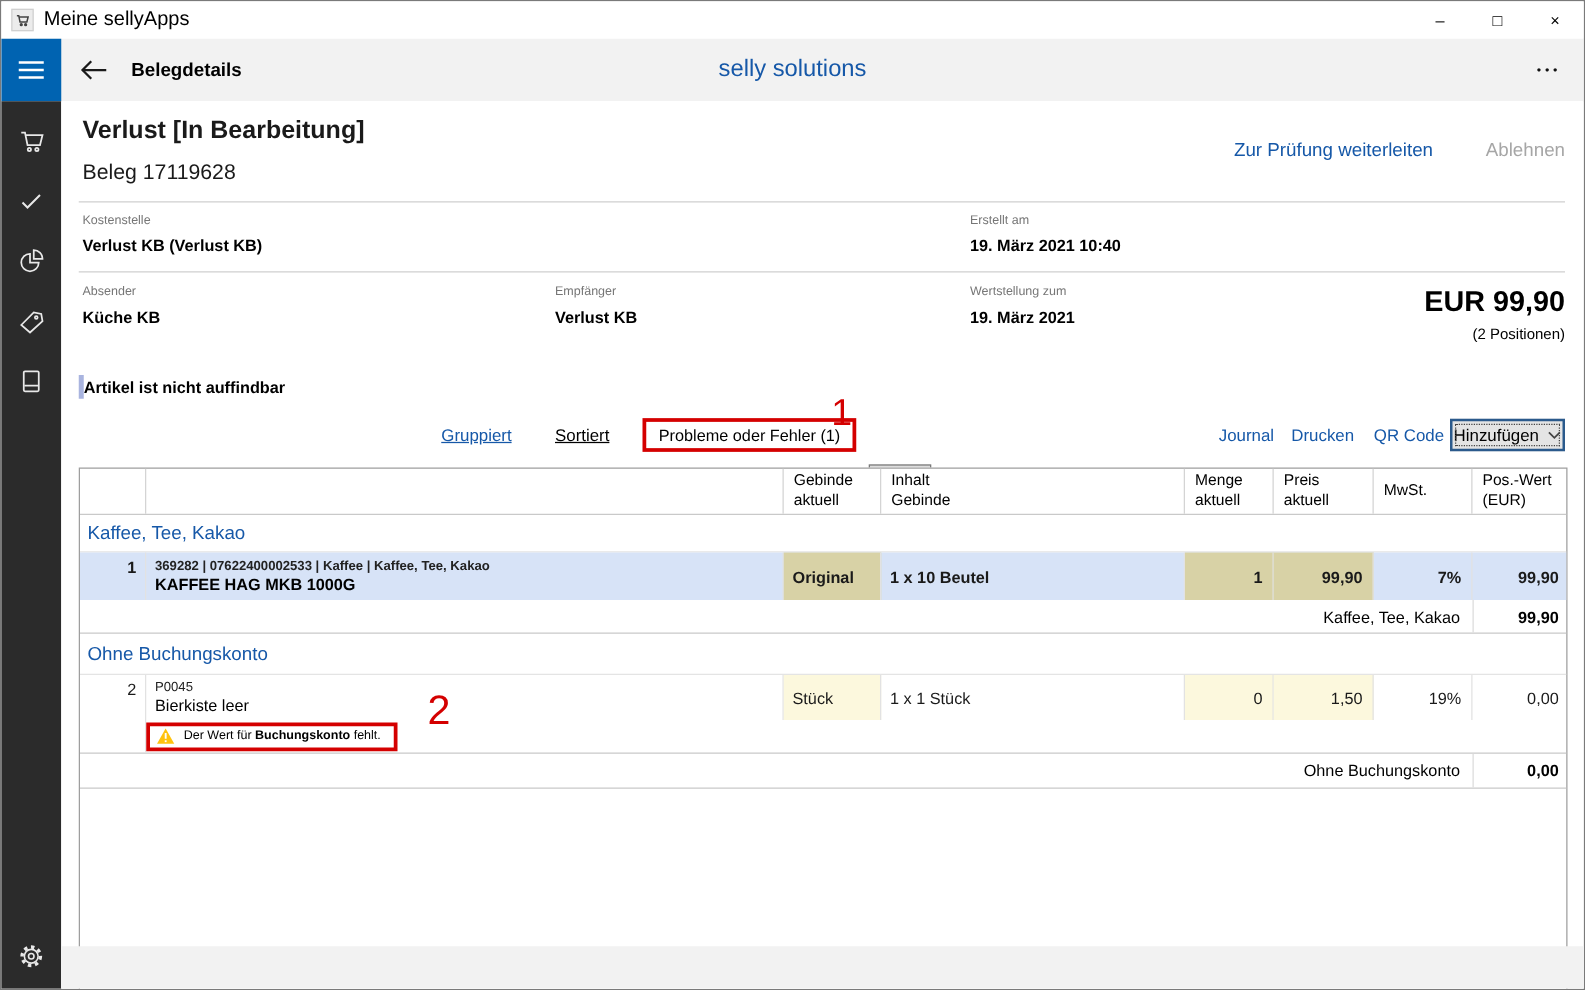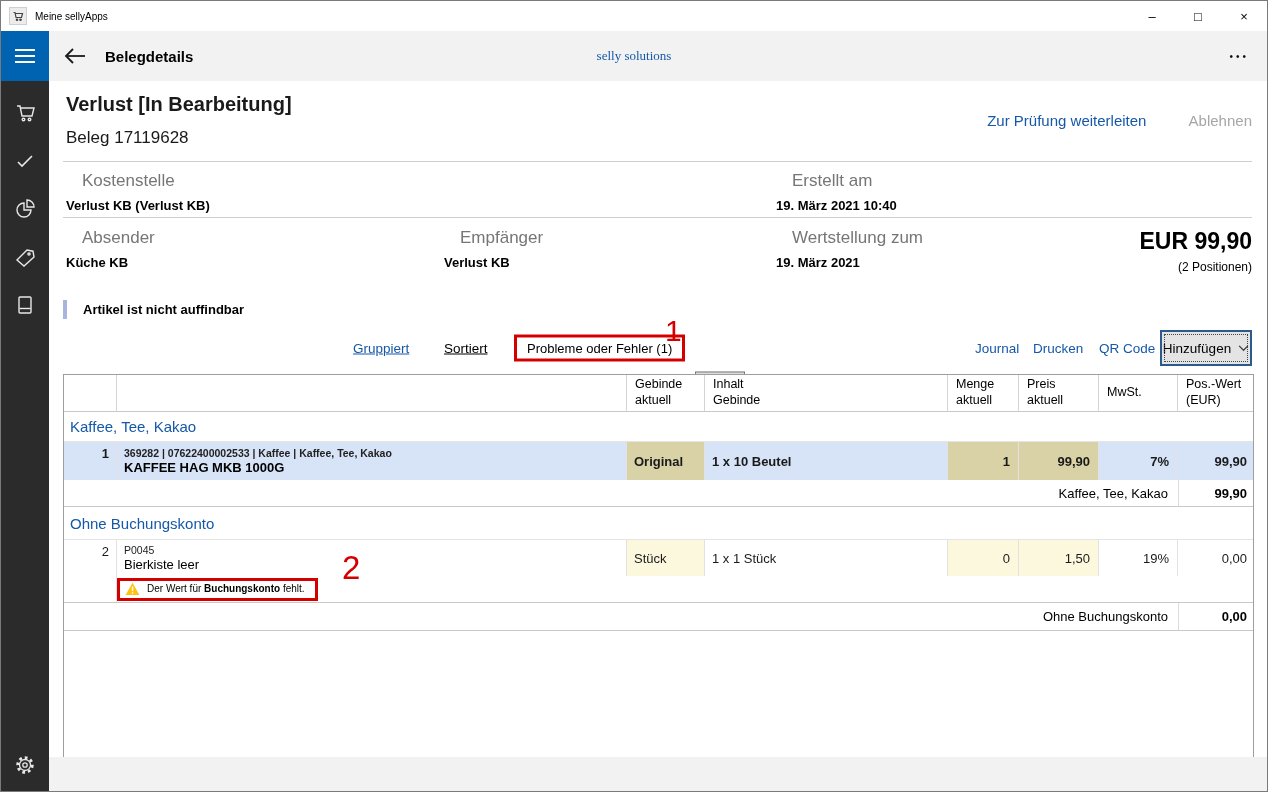--- a/index.html
+++ b/index.html
@@ -6,81 +6,81 @@
   html,body { background:#cfcfcf; }
   .window {
     position:relative; width:1268px; height:792px; background:#fff;
     font-family:"Liberation Sans", sans-serif; color:#1a1a1a; overflow:hidden;
     border:1px solid #7a7a7a;
   }
   
   .titlebar { height:30px; background:#fff; display:flex; align-items:center; }
   .app-icon { width:18px; height:18px; margin-left:8px; background:#ececec; border:1px solid #d0d0d0;
               display:flex; align-items:center; justify-content:center; }
-  .titlebar-title { font-size:10px; margin-left:8px; color:#000; }
+  .titlebar-title { font-size:16px; margin-left:8px; color:#000; }
   .win-controls { margin-left:auto; display:flex; height:30px; }
   .win-btn { width:46px; height:30px; display:flex; align-items:center; justify-content:center;
              font-size:13px; color:#000; cursor:default; }
   
   .appbar { position:absolute; top:30px; left:0; right:0; height:50px; background:#f2f2f2;
             display:flex; align-items:center; }
   .hamburger { width:48px; height:50px; background:var(--hamburger,#0063b1);
                display:flex; flex-direction:column; align-items:center; justify-content:center; gap:4px; }
   .hamburger span { width:20px; height:2px; background:#fff; }
   .back-btn { margin-left:14px; display:flex; align-items:center; }
   .appbar-title { margin-left:18px; font-size:15px; font-weight:700; color:#000; }
-  .appbar-center { position:absolute; left:50%; transform:translateX(-50%); font-size:13px;
-                   color:var(--accent,#1658a8);font-family:Liberation Serif, serif; }
+  .appbar-center { position:absolute; left:50%; transform:translateX(-50%); font-size:19px;
+                   color:var(--accent,#1658a8); }
   .more-btn { margin-left:auto; margin-right:18px; font-size:10px; letter-spacing:3px; color:#111; }
   
   .sidebar { position:absolute; left:0; top:80px; bottom:0; width:48px;
              background:var(--sidebar-bg,#2b2b2b); display:flex; flex-direction:column;
              align-items:center; padding-top:8px; }
   .side-icon { width:48px; height:48px; display:flex; align-items:center; justify-content:center; }
   .side-gear { position:absolute; bottom:6px; left:0; width:48px; height:40px;
                display:flex; align-items:center; justify-content:center; }
   
   .main { position:absolute; left:48px; top:80px; right:0; bottom:0; background:#fff; }
   .doc-title { position:absolute; left:17px; top:12px; font-size:20px; font-weight:700; }
   .doc-sub   { position:absolute; left:17px; top:47px; font-size:17px; }
   .doc-actions { position:absolute; top:31px; right:15px; font-size:15px; }
   .link { color:var(--accent,#1658a8); text-decoration:none; }
   .link-disabled { color:#a6a6a6; margin-left:38px; }
   .hr { position:absolute; left:14px; right:15px; border-top:1px solid #cfcfcf; }
   .hr1 { top:80px; } .hr2 { top:136px; }
   .field { position:absolute; }
-  .field .lbl { font-size:17px; color:#767676;margin-left:16px; }
+  .field .lbl { font-size:10px; color:#767676; }
   .field .val { font-size:13px; font-weight:600; margin-top:7px; color:#000; }
   .frow1 { top:90px; } .frow2 { top:147px; }
   .fc1 { left:17px; } .fc2 { left:395px; } .fc3 { left:727px; }
   .total { position:absolute; right:15px; top:147px; text-align:right;margin-left:42px; }
   .total .amt { font-size:23px; font-weight:700; color:#000; }
   .total .pos { font-size:12px; margin-top:5px; color:#000; }
   .notice { position:absolute; left:14px; top:219px; display:flex; align-items:center; }
   .notice .bar { width:4px; height:19px; background:var(--notice-bar,#a9b4df); }
-  .notice .txt { margin-left:16px; font-size:13px; font-weight:600; color:#000; }
+  .notice .txt { margin-left:0; font-size:13px; font-weight:600; color:#000; }
   
   .toolbar { position:absolute; left:14px; right:15px; top:250px; height:34px; }
   .toolbar > * { position:absolute; top:50%; transform:translateY(-50%); }
   .searchwrap { left:0; width:248px; height:26px; }
   .searchwrap input { width:100%; height:100%; border:1px solid #8f8f8f; padding:0 28px 0 8px;
                       font-family:"Liberation Sans",sans-serif; font-size:12.5px; font-style:italic; color:#555; }
   .searchwrap input::placeholder { color:#6f6f6f; font-style:italic; }
   .search-ico { position:absolute; right:6px; top:5px; }
   .tb-link { font-size:13.5px; }
   .grouped { left:290px; text-decoration:underline; }
   .sorted  { left:381px; color:#000; }
   .problems { left:451px; border:3px solid var(--annotation-red,#d40000); padding:3px 10px;
               font-size:13px; color:#000; background:#fff; }
   .marker { position:absolute; color:var(--annotation-red,#d40000); font-weight:400; line-height:1;
             font-family:"Liberation Sans",sans-serif; }
   .marker1 { left:602px; top:-15px; transform:none; font-size:30px; }
   .tools-btn { left:632px; background:#dddddd; border:1px solid #7a7a7a; padding:3px 9px; font-size:13px; color:#000;margin-top:35px; }
   .journal { left:912px; } .print { left:970px; } .qr { left:1036px; }
-  .add-btn { right:0; width:92px; height:36px; background:#e4e4e4; border:2px solid #2b5a8c;
+  .add-btn { right:0; width:92px; height:26px; background:#e4e4e4; border:2px solid #2b5a8c;
              outline:1px dotted #444; outline-offset:-5px;
              display:flex; align-items:center; justify-content:center; gap:7px; font-size:13.5px; color:#000; }
   
   .table { position:absolute; left:14px; top:293px; width:1191px; height:443px;
            border:1px solid #9e9e9e; display:flex; flex-direction:column; background:#fff; }
   .trow { display:grid; grid-template-columns:53px 510px 78px 243px 71px 80px 79px 77px; }
   .thead { height:37px; border-bottom:1px solid #c9c9c9; }
   .th { font-size:12.5px; color:#000; padding-left:8px; display:flex; align-items:center;
         white-space:pre-line; border-right:1px solid #d4d4d4; line-height:1.25; }
   .th:last-child { border-right:none; }

